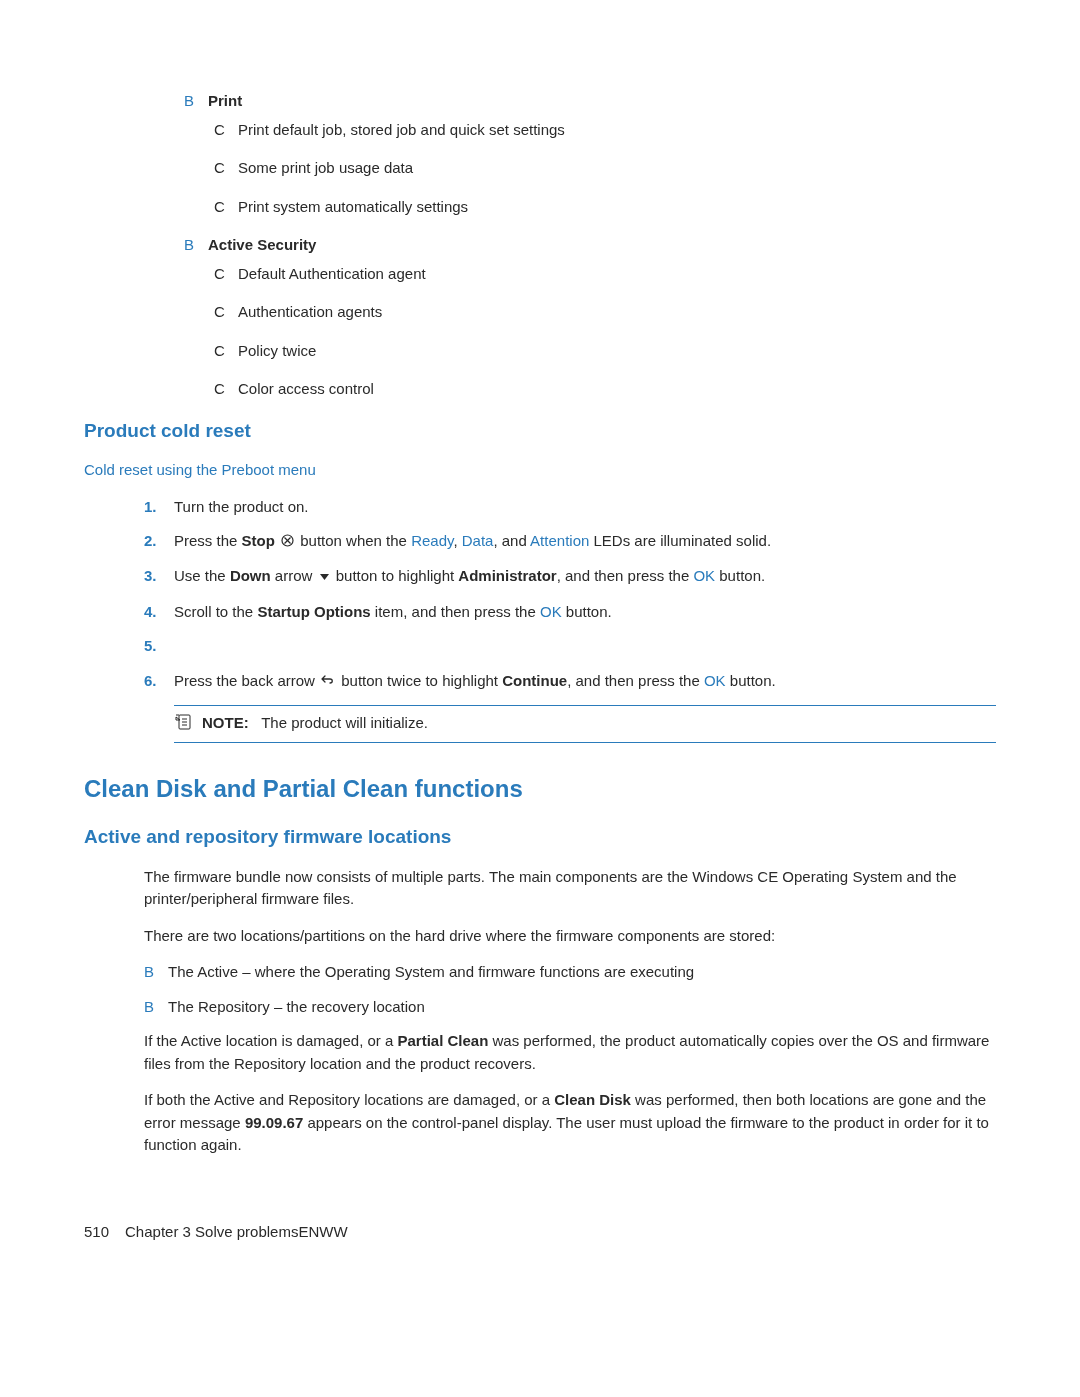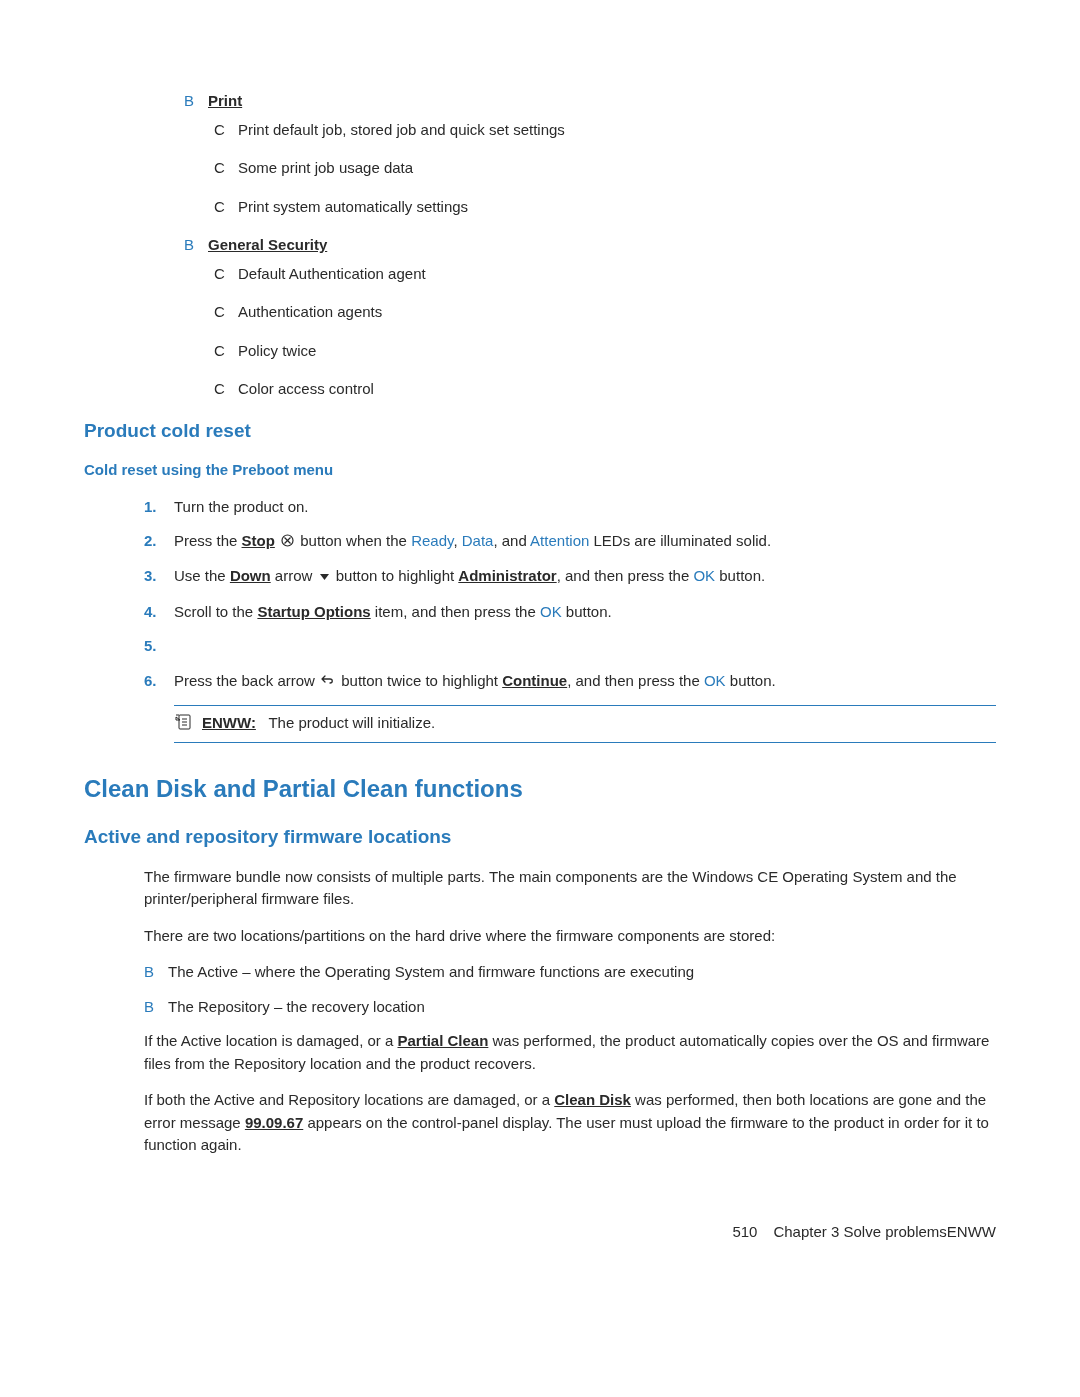--- a/index.html
+++ b/index.html
@@ -26,47 +26,47 @@
     font-weight: normal;
     width: 24px;
     flex-shrink: 0;
   }
   .bullet-c {
     color: #2a2a2a;
     font-weight: normal;
     width: 24px;
     flex-shrink: 0;
   }
-  .bold { font-weight: bold; text-decoration: underline; }
+  .bold { font-weight: bold; }
   .bullet-group-print { margin-left: 100px; margin-bottom: 6px; }
   .bullet-group-sub { margin-left: 130px; margin-bottom: 10px; }
   .bullet-group-sub .bullet-row { margin-bottom: 16px; }
   .bullet-group-firmware { margin-left: 60px; margin-bottom: 12px; }
   .bullet-group-firmware .bullet-row { margin-bottom: 12px; }
   .h-blue-l { color: #2a7bbb; font-weight: bold; font-size: 19px; margin: 12px 0 14px 0; }
-  .h-blue-sub { color: #2a7bbb; font-weight: bold; font-size: 15px; margin: 0 0 14px 0; }
+  .h-blue-sub { color: #2a7bbb; font-weight: normal; font-size: 15px; margin: 0 0 14px 0; }
   .h-blue-xl { color: #2a7bbb; font-weight: bold; font-size: 24px; margin: 28px 0 16px 0; }
   .ol-steps { list-style: none; margin: 0 0 0 60px; padding: 0; }
   .ol-steps > li { display: flex; margin-bottom: 12px; }
   .ol-num { color: #2a7bbb; font-weight: bold; width: 30px; flex-shrink: 0; }
   .link-blue { color: #2a7bbb; }
   .icon { display: inline-block; vertical-align: middle; margin: 0 2px; }
   .note-box {
     border-top: 1px solid #2a7bbb;
     border-bottom: 1px solid #2a7bbb;
     margin: 4px 0 4px 90px;
     padding: 6px 0;
     display: flex;
     align-items: flex-start;
   }
   .note-icon { width: 22px; flex-shrink: 0; margin-right: 6px; margin-top: 2px; }
   .para { margin: 0 0 14px 60px; }
   .footer {
     display: flex;
-    justify-content: flex-end;
+    justify-content: flex-start;
     padding: 0 84px 40px 84px;
     font-size: 15px;
   }
   .footer-left { display: flex; gap: 16px; }
 </style>
 </head>
 <body>
 
 <div class="page">
 
@@ -87,21 +87,21 @@
     </div>
     <div class="bullet-row">
       <span class="bullet-c">C</span>
       <span>Print system automatically settings</span>
     </div>
   </div>
 
   <div class="bullet-group-print">
     <div class="bullet-row">
       <span class="bullet-b">B</span>
-      <span class="bold">General Security</span>
+      <span class="bold">Active Security</span>
     </div>
   </div>
   <div class="bullet-group-sub">
     <div class="bullet-row">
       <span class="bullet-c">C</span>
       <span>Default Authentication agent</span>
     </div>
     <div class="bullet-row">
       <span class="bullet-c">C</span>
       <span>Authentication agents</span>
@@ -171,21 +171,21 @@
     <span class="note-icon">
       <svg width="20" height="16" viewBox="0 0 20 16">
           <rect x="5" y="1" width="11" height="14" rx="1" stroke="#2a2a2a" stroke-width="1" fill="none"></rect>
           <line x1="8" y1="5" x2="13" y2="5" stroke="#2a2a2a" stroke-width="1"></line>
           <line x1="8" y1="8" x2="13" y2="8" stroke="#2a2a2a" stroke-width="1"></line>
           <line x1="8" y1="11" x2="13" y2="11" stroke="#2a2a2a" stroke-width="1"></line>
           <path d="M2 1 L5 1 M2 3 L6 6 L2 6 Z" stroke="#2a2a2a" stroke-width="1" fill="none"></path>
         </svg>
     </span>
     <span>
-      <span class="bold">ENWW:</span>&nbsp;&nbsp;&nbsp;<span>The product will initialize.</span>
+      <span class="bold">NOTE:</span>&nbsp;&nbsp;&nbsp;<span>The product will initialize.</span>
     </span>
   </div>
 
   <div class="h-blue-xl">Clean Disk and Partial Clean functions</div>
   <div class="h-blue-l" style="margin-top:12px;">Active and repository firmware locations</div>
 
   <p class="para">The firmware bundle now consists of multiple parts. The main components are the Windows CE Operating System and the printer/peripheral firmware files.</p>
   <p class="para">There are two locations/partitions on the hard drive where the firmware components are stored:</p>
 
   <div class="bullet-group-firmware">

